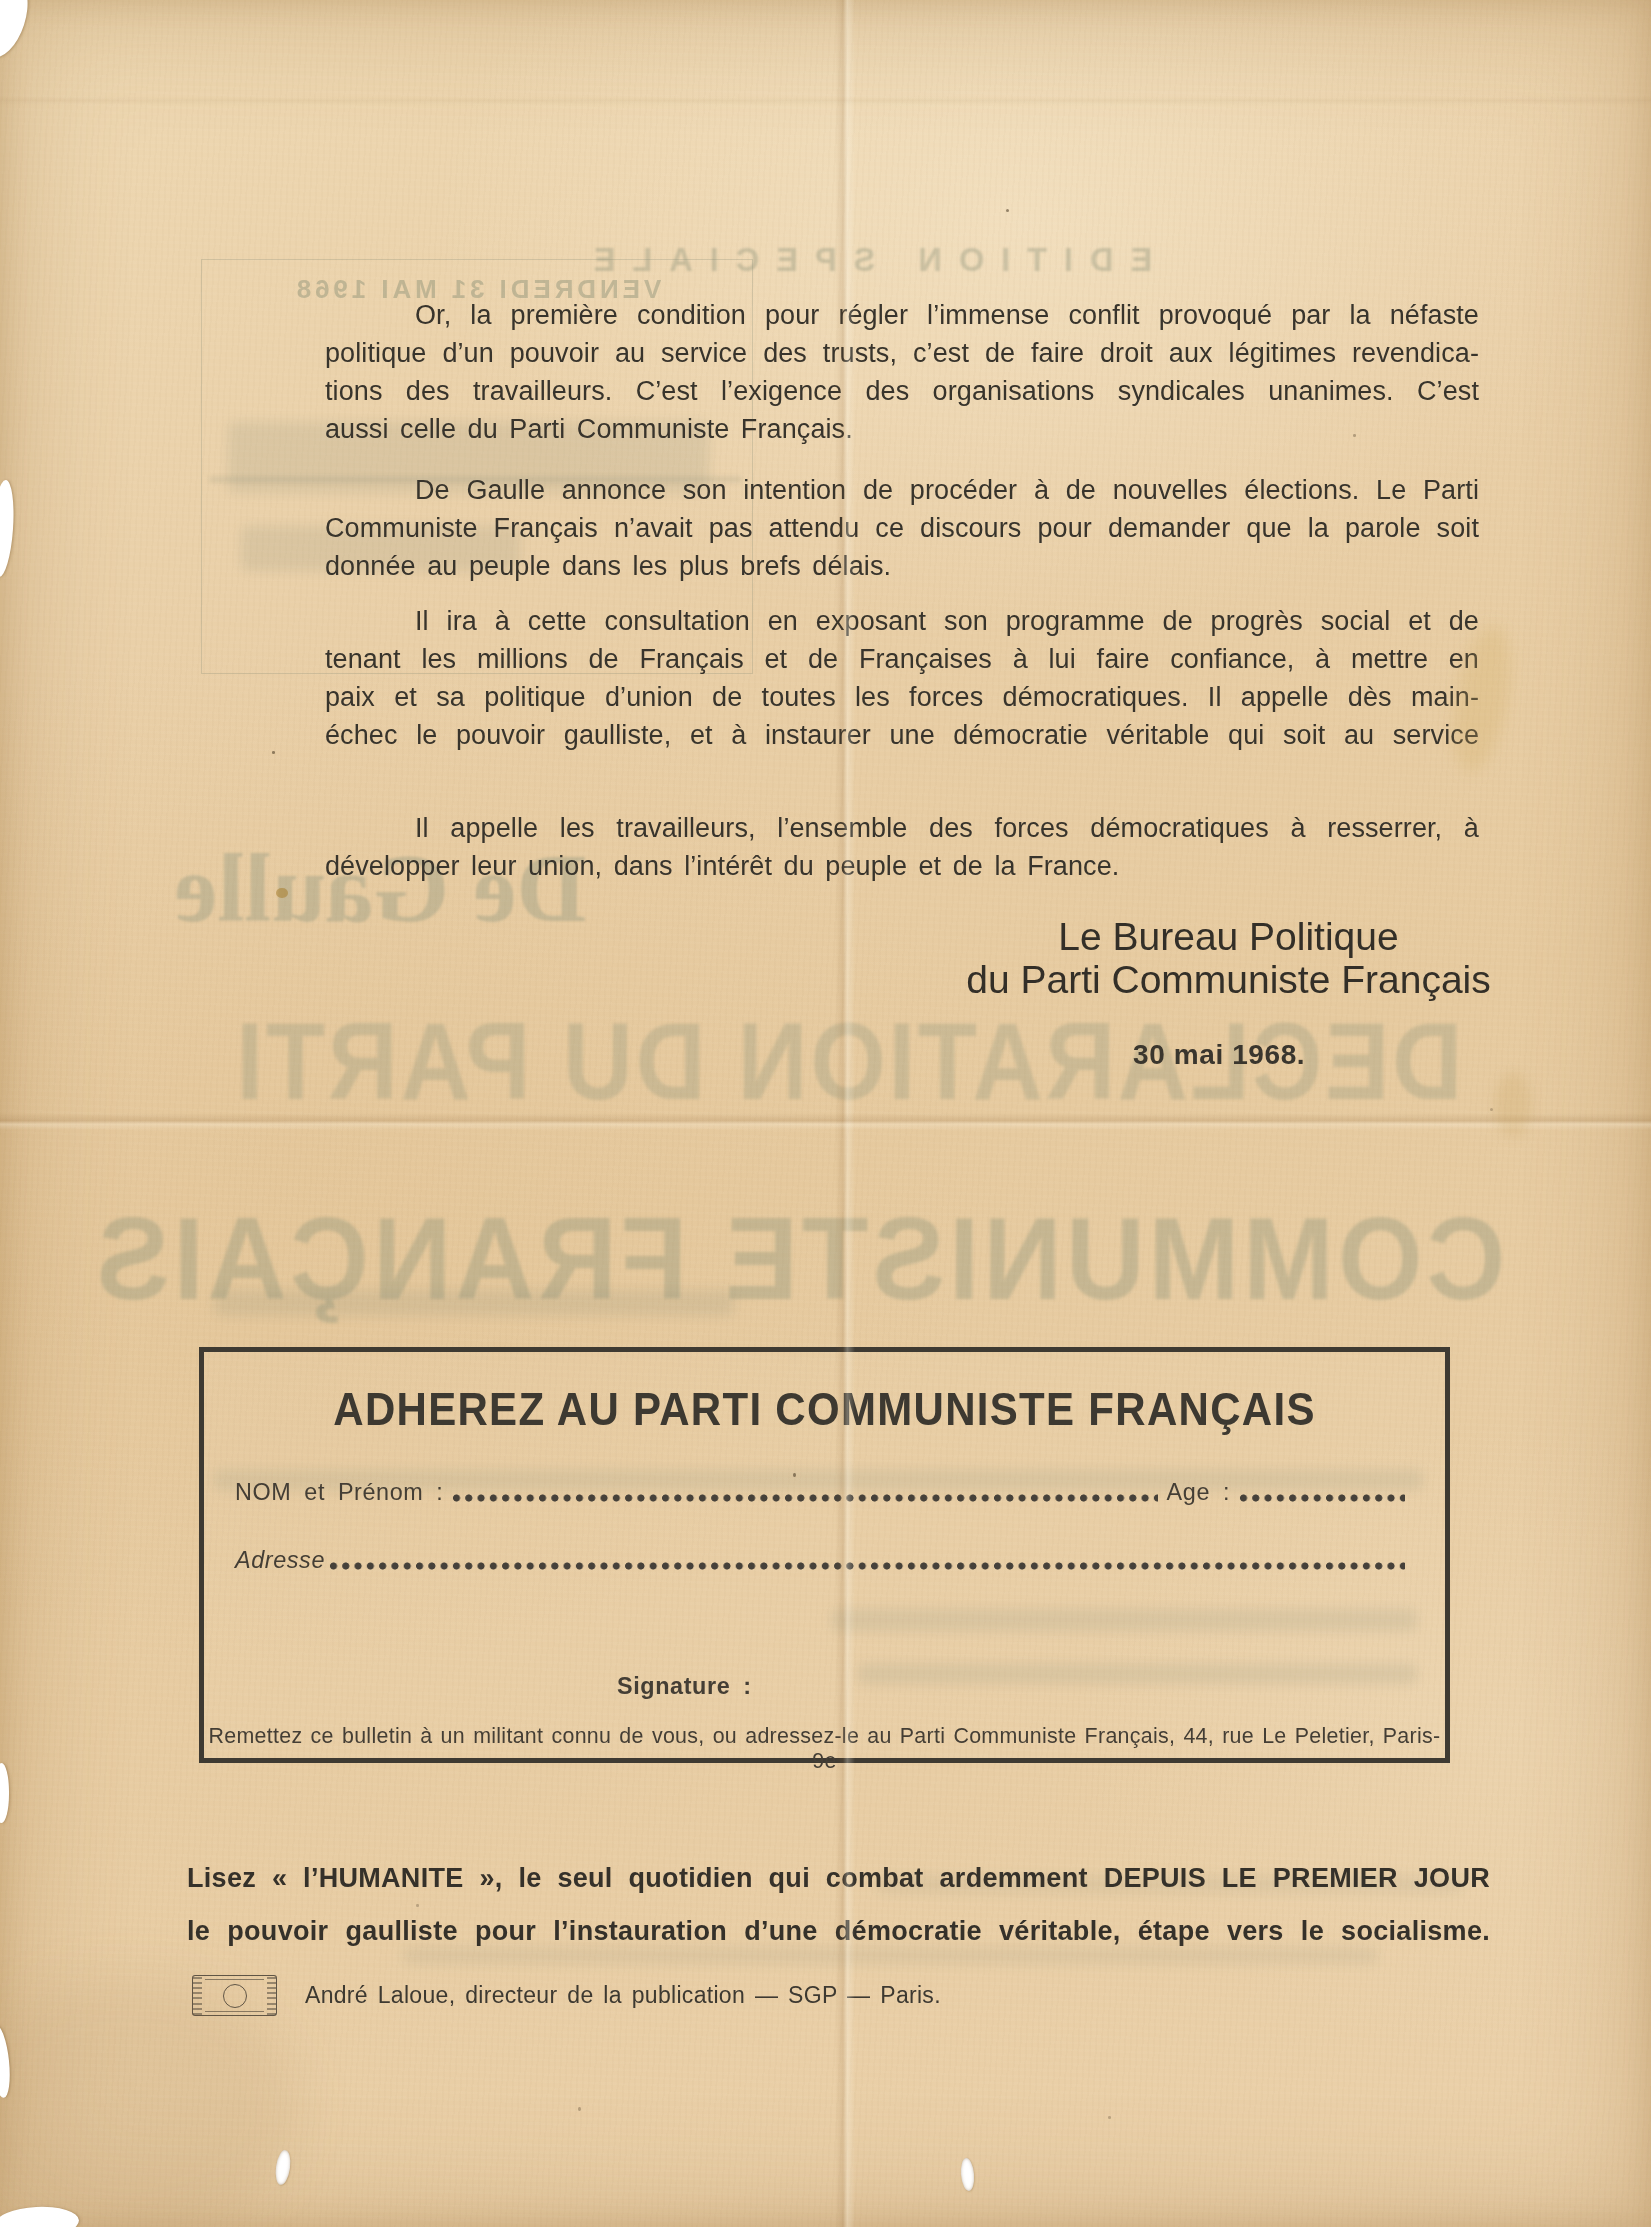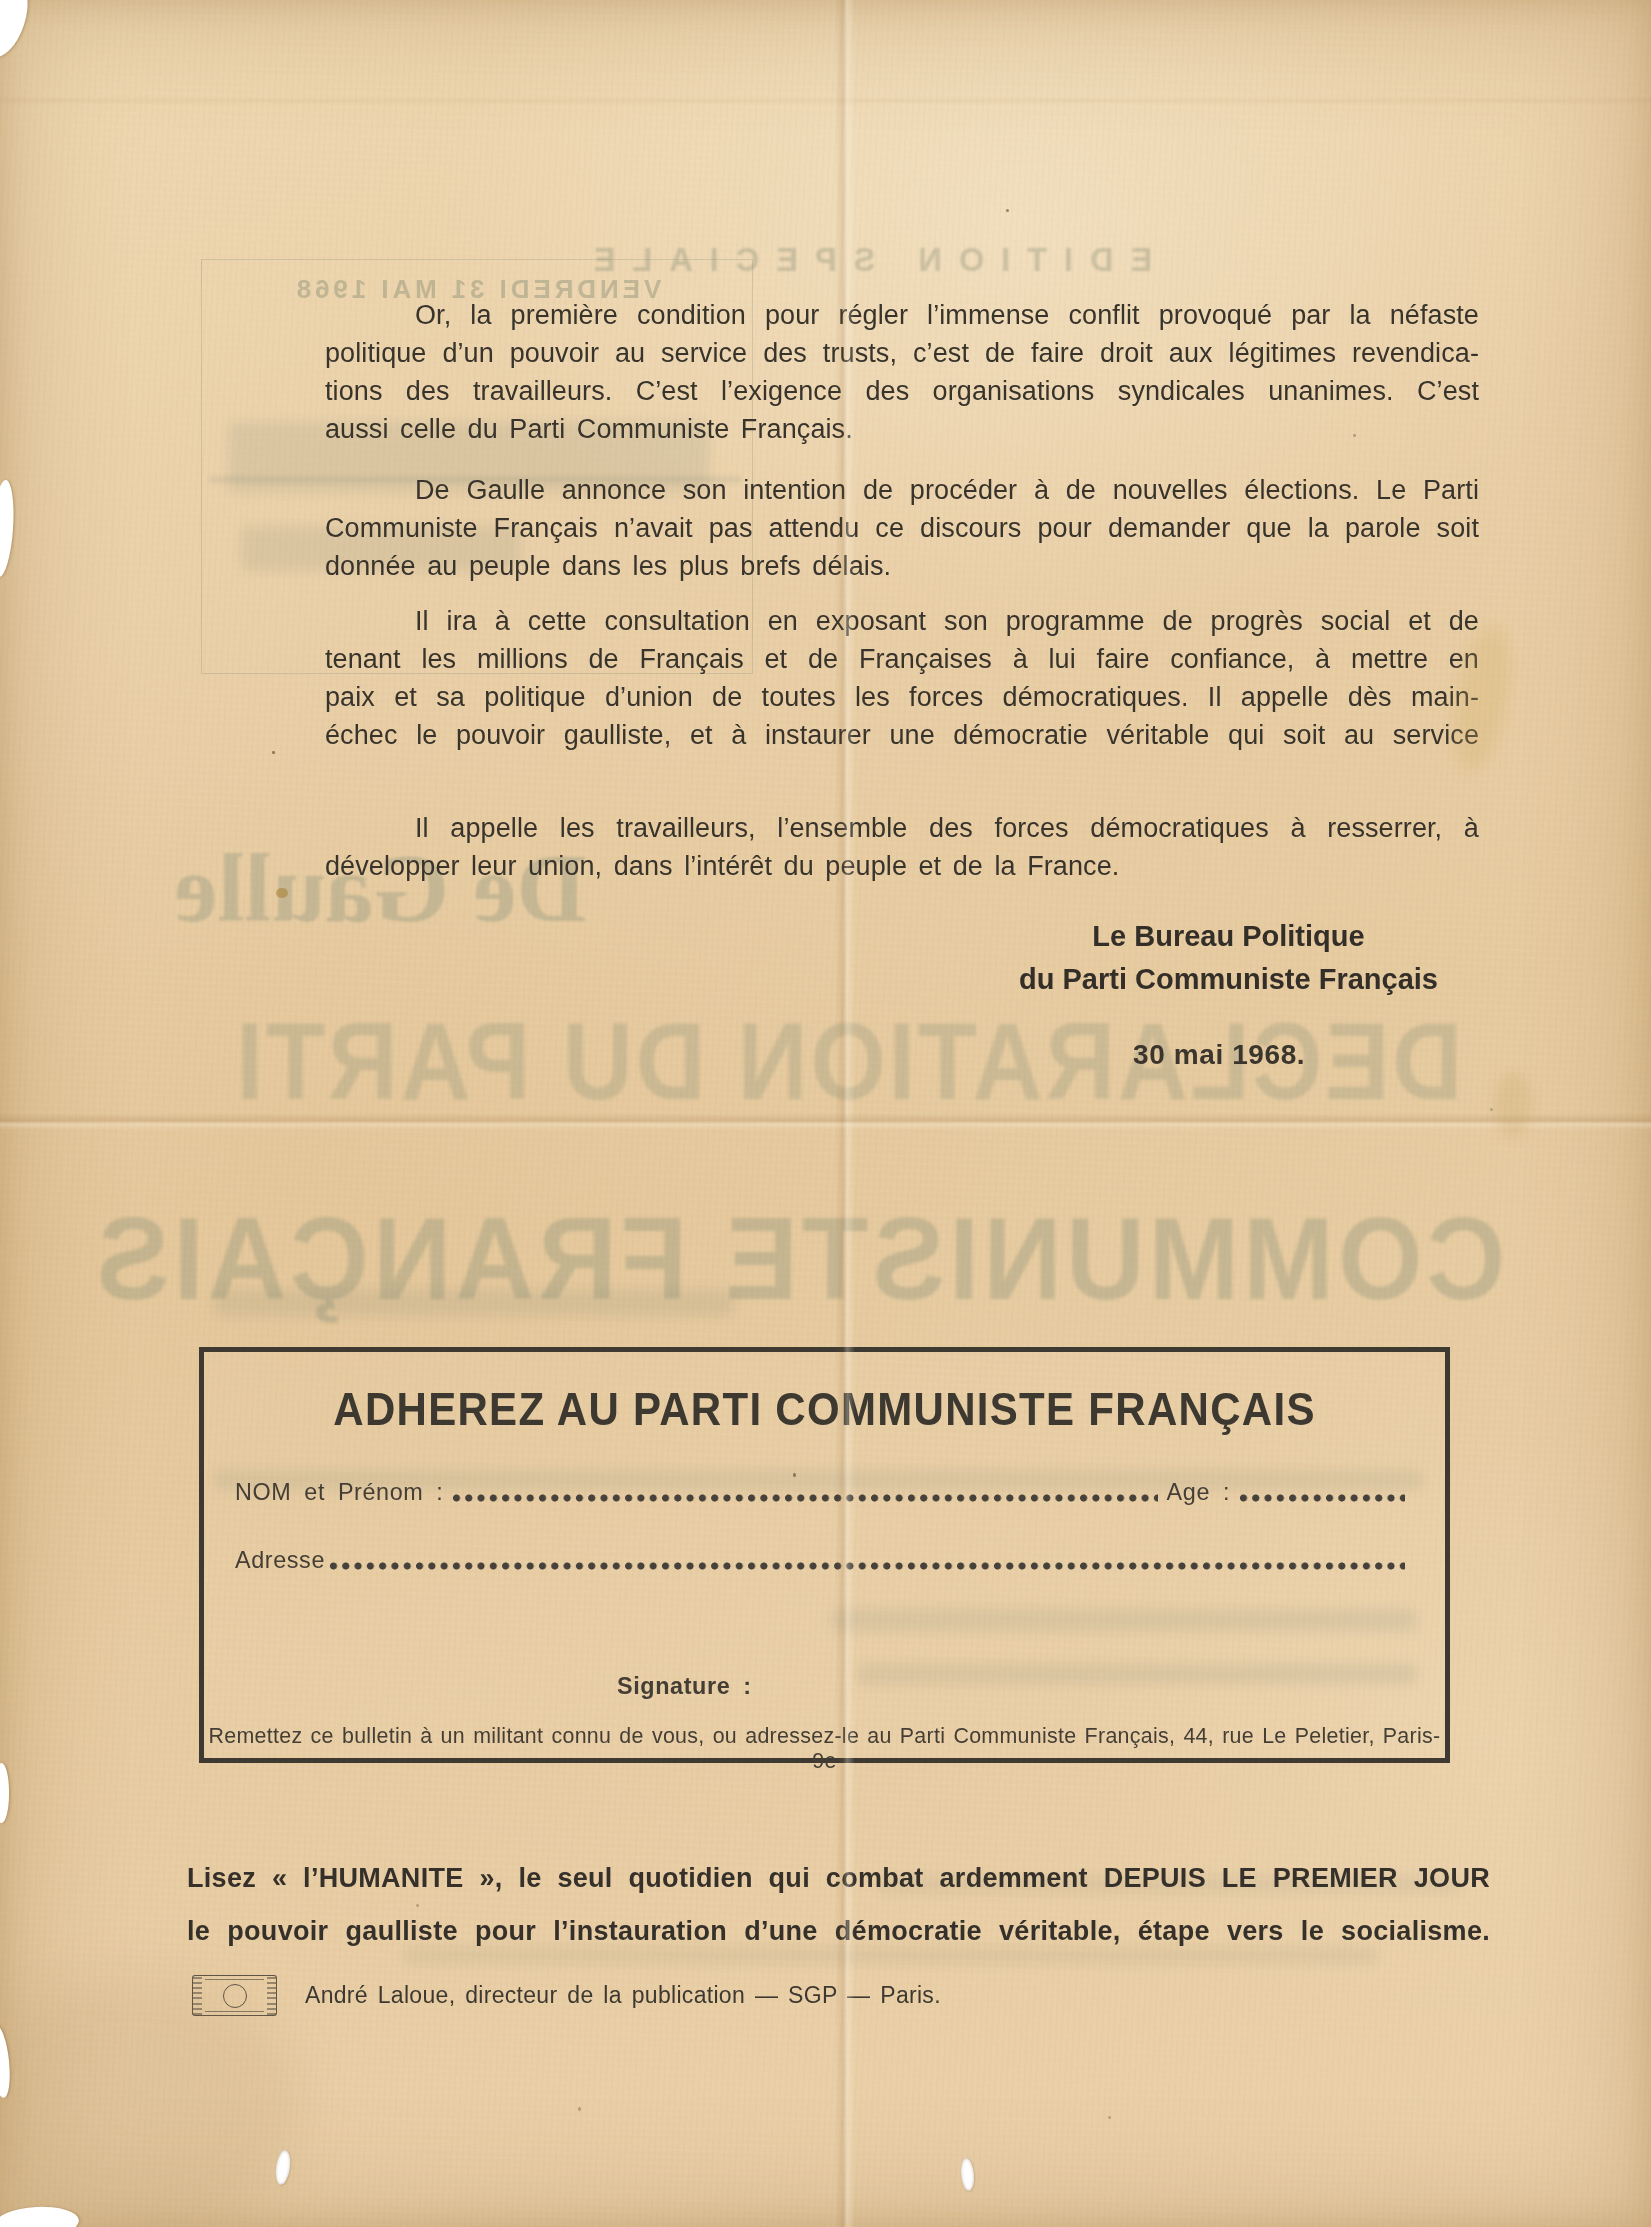--- a/index.html
+++ b/index.html
@@ -38,21 +38,21 @@
             transform:scale(-1,1.12);}
   .ghost-h2{top:1195px;left:58px;width:1482px;font-size:109px;letter-spacing:3.9px;
             color:rgba(124,137,112,.30);filter:blur(1.6px);text-align:center;
             transform:scale(-1,1.08);}
   .bodypara{left:325px;width:1154px;font-size:27px;line-height:38px;color:#38342c;
             letter-spacing:0.1px;word-spacing:3.9px;}
   .pline{text-align:justify;text-align-last:justify;}
   .pline.plast{text-align-last:left;}
   .pline.pfirst{text-indent:90px;}
 
-  .sigblock{left:962px;width:533px;text-align:center;font-weight:bold;font-size:29px;
+  .sigblock{left:962px;width:533px;text-align:center;font-weight:normal;font-size:39px;
             line-height:43px;color:#332f28;}
   .dateline{left:1105px;font-size:28px;font-weight:bold;color:#3a362e;letter-spacing:0.6px;}
 
   
   .formbox{left:199px;top:1347px;width:1241px;height:406px;border:5.8px solid #3e3a32;
            background:rgba(255,250,235,.05);}
   .formtitle{top:34px;left:0;width:100%;text-align:center;font-size:42px;font-weight:bold;
              color:#3d3931;letter-spacing:1.3px;transform:scaleY(1.08);}
   .formrow{left:31px;width:1179px;display:flex;align-items:flex-end;font-size:23.4px;
            color:#443e35;letter-spacing:0.6px;word-spacing:5.8px;}
@@ -147,21 +147,21 @@
   <div class="abs formbox">
     <div class="abs formtitle">ADHEREZ AU PARTI COMMUNISTE FRANÇAIS</div>
 
     <div class="abs formrow" style="top:127px;">
       <span class="lbl">NOM et Prénom :</span>
       <span class="dots"></span>
       <span class="lbl">Age :</span>
       <span class="dots fixed"></span>
     </div>
 
-    <div class="abs formrow" style="top:195px;">
+    <div class="abs formrow" style="top:195px;font-style:italic;">
       <span class="lbl">Adresse</span>
       <span class="dots" style="margin-left:3.9px;"></span>
     </div>
 
 
     <div class="abs formrow sigrow" style="top:321px;">
       <span class="lbl">Signature :</span>
     </div>
 
     <div class="abs formnote">Remettez ce bulletin à un militant connu de vous, ou adressez-le au Parti Communiste Français, 44, rue Le Peletier, Paris-9e</div>

